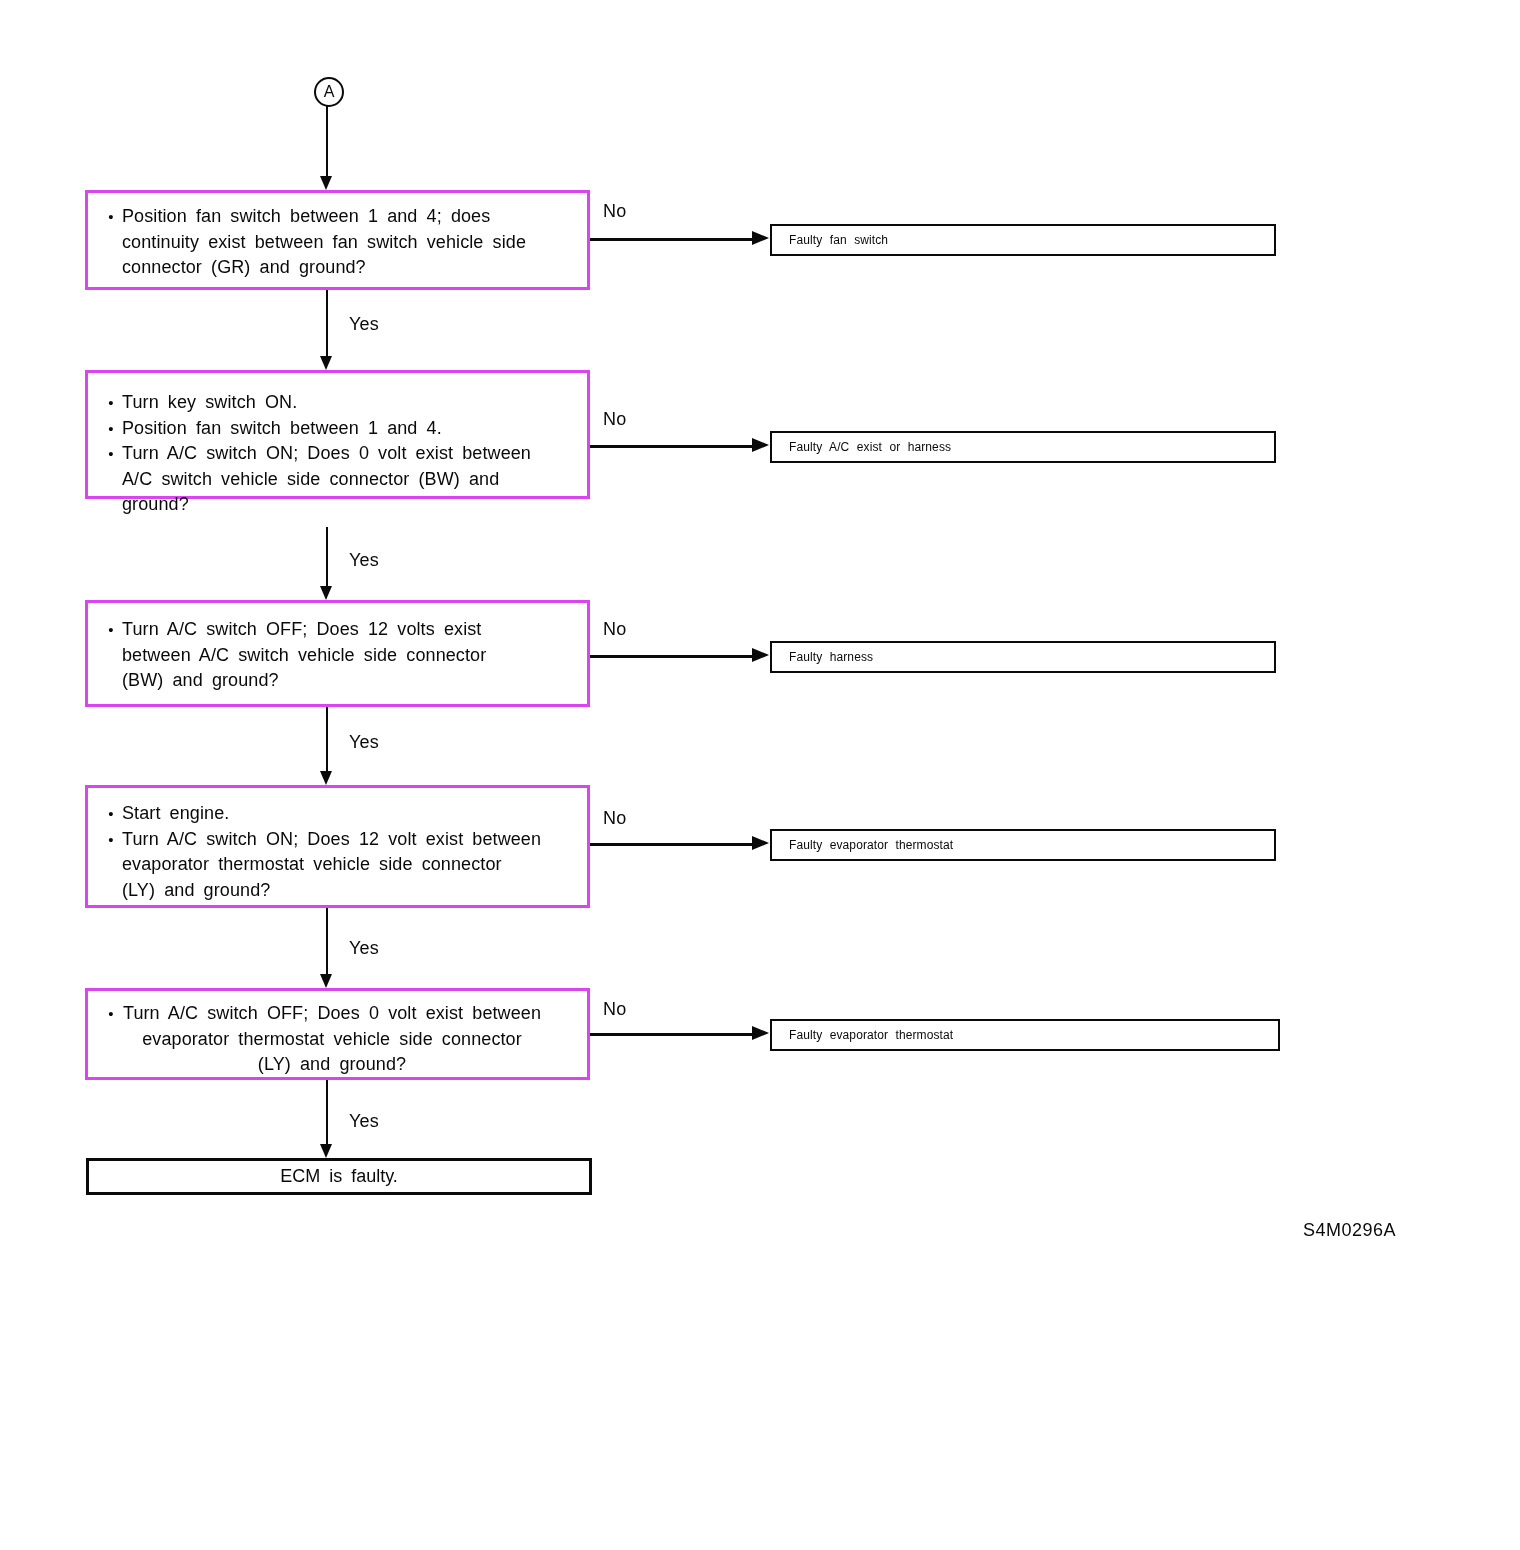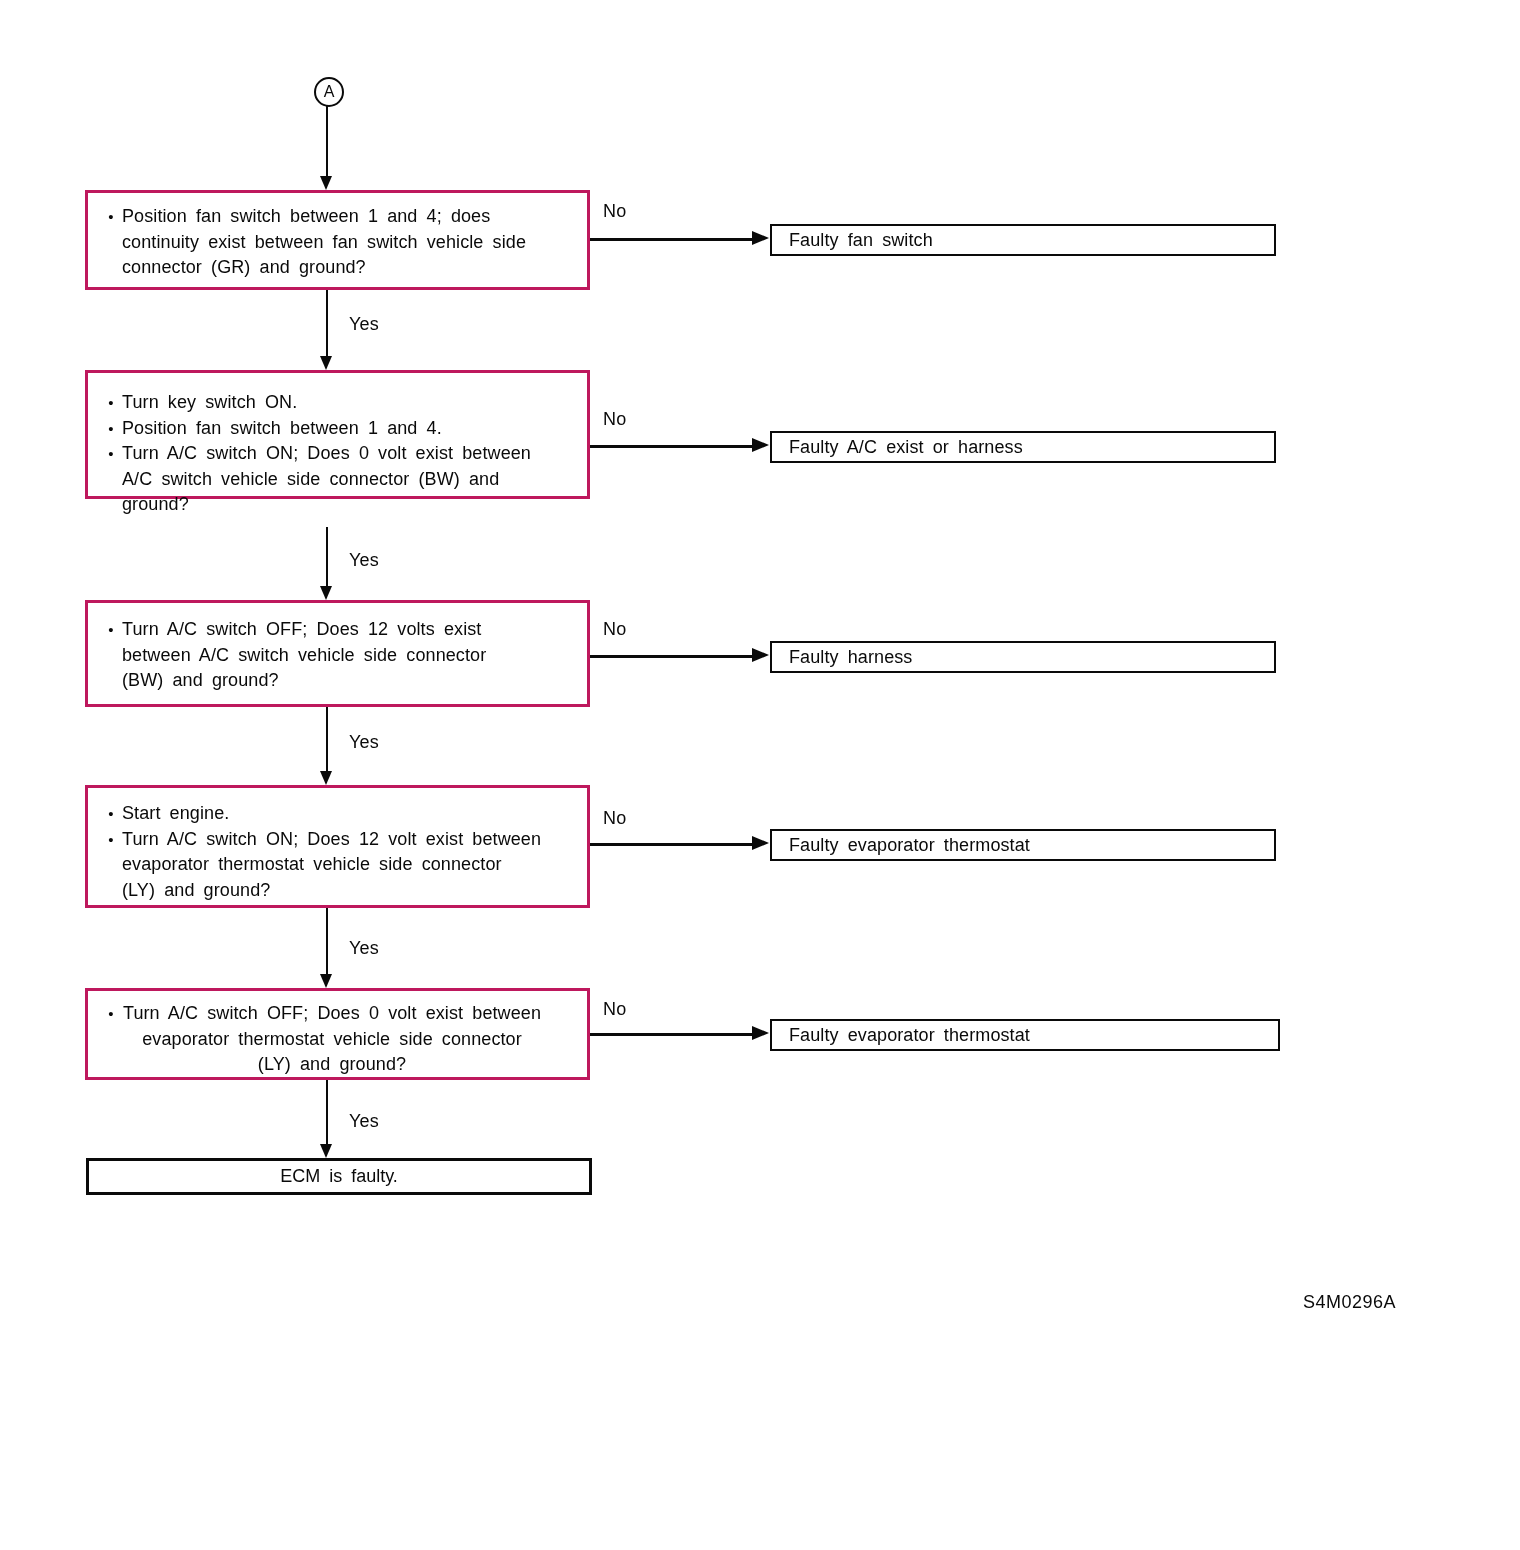--- a/index.html
+++ b/index.html
@@ -27,21 +27,21 @@
     align-items: center;
     justify-content: center;
     font-size: 16px;
     font-weight: 400;
     background: #fff;
   }
   
   .qbox {
     position: absolute;
     box-sizing: border-box;
-    border: 3px solid #be185d;
+    border: 3px solid #d946ef;
     background: #fff;
     padding: 11px 8px 8px 12px;
     font-size: 18px;
     line-height: 25.5px;
     word-spacing: 4px;
     letter-spacing: 0.1px;
   }
   .bullet-row {
     display: flex;
     align-items: flex-start;
@@ -60,21 +60,21 @@
   .rbox {
     position: absolute;
     box-sizing: border-box;
     width: 506px;
     height: 32px;
     border: 2.5px solid #0a0a0a;
     background: #fff;
     display: flex;
     align-items: center;
     padding-left: 17px;
-    font-size: 18px;
+    font-size: 12px;
     word-spacing: 4px;
     letter-spacing: 0.1px;
   }
   
   .tbox {
     position: absolute;
     box-sizing: border-box;
     border: 3px solid #0a0a0a;
     background: #fff;
     display: flex;
@@ -213,15 +213,15 @@
     <span>Faulty evaporator thermostat</span>
   </div>
   <div class="vline" style="left:326px; top:1080px; height:65px;"></div>
   <div class="lbl" style="left:347px; top:1111px;">Yes</div>
   <div class="arrow-down" style="left:320px; top:1144px;"></div>
 
   <div class="tbox" style="left:86px; top:1158px; width:506px; height:37px;">
     <span>ECM is faulty.</span>
   </div>
 
-  <div class="figure-code" style="left:1303px; top:1292px;">S4M0296A</div>
+  <div class="figure-code" style="left:1303px; top:1220px;">S4M0296A</div>
 
 </div>
 
 </body></html>

